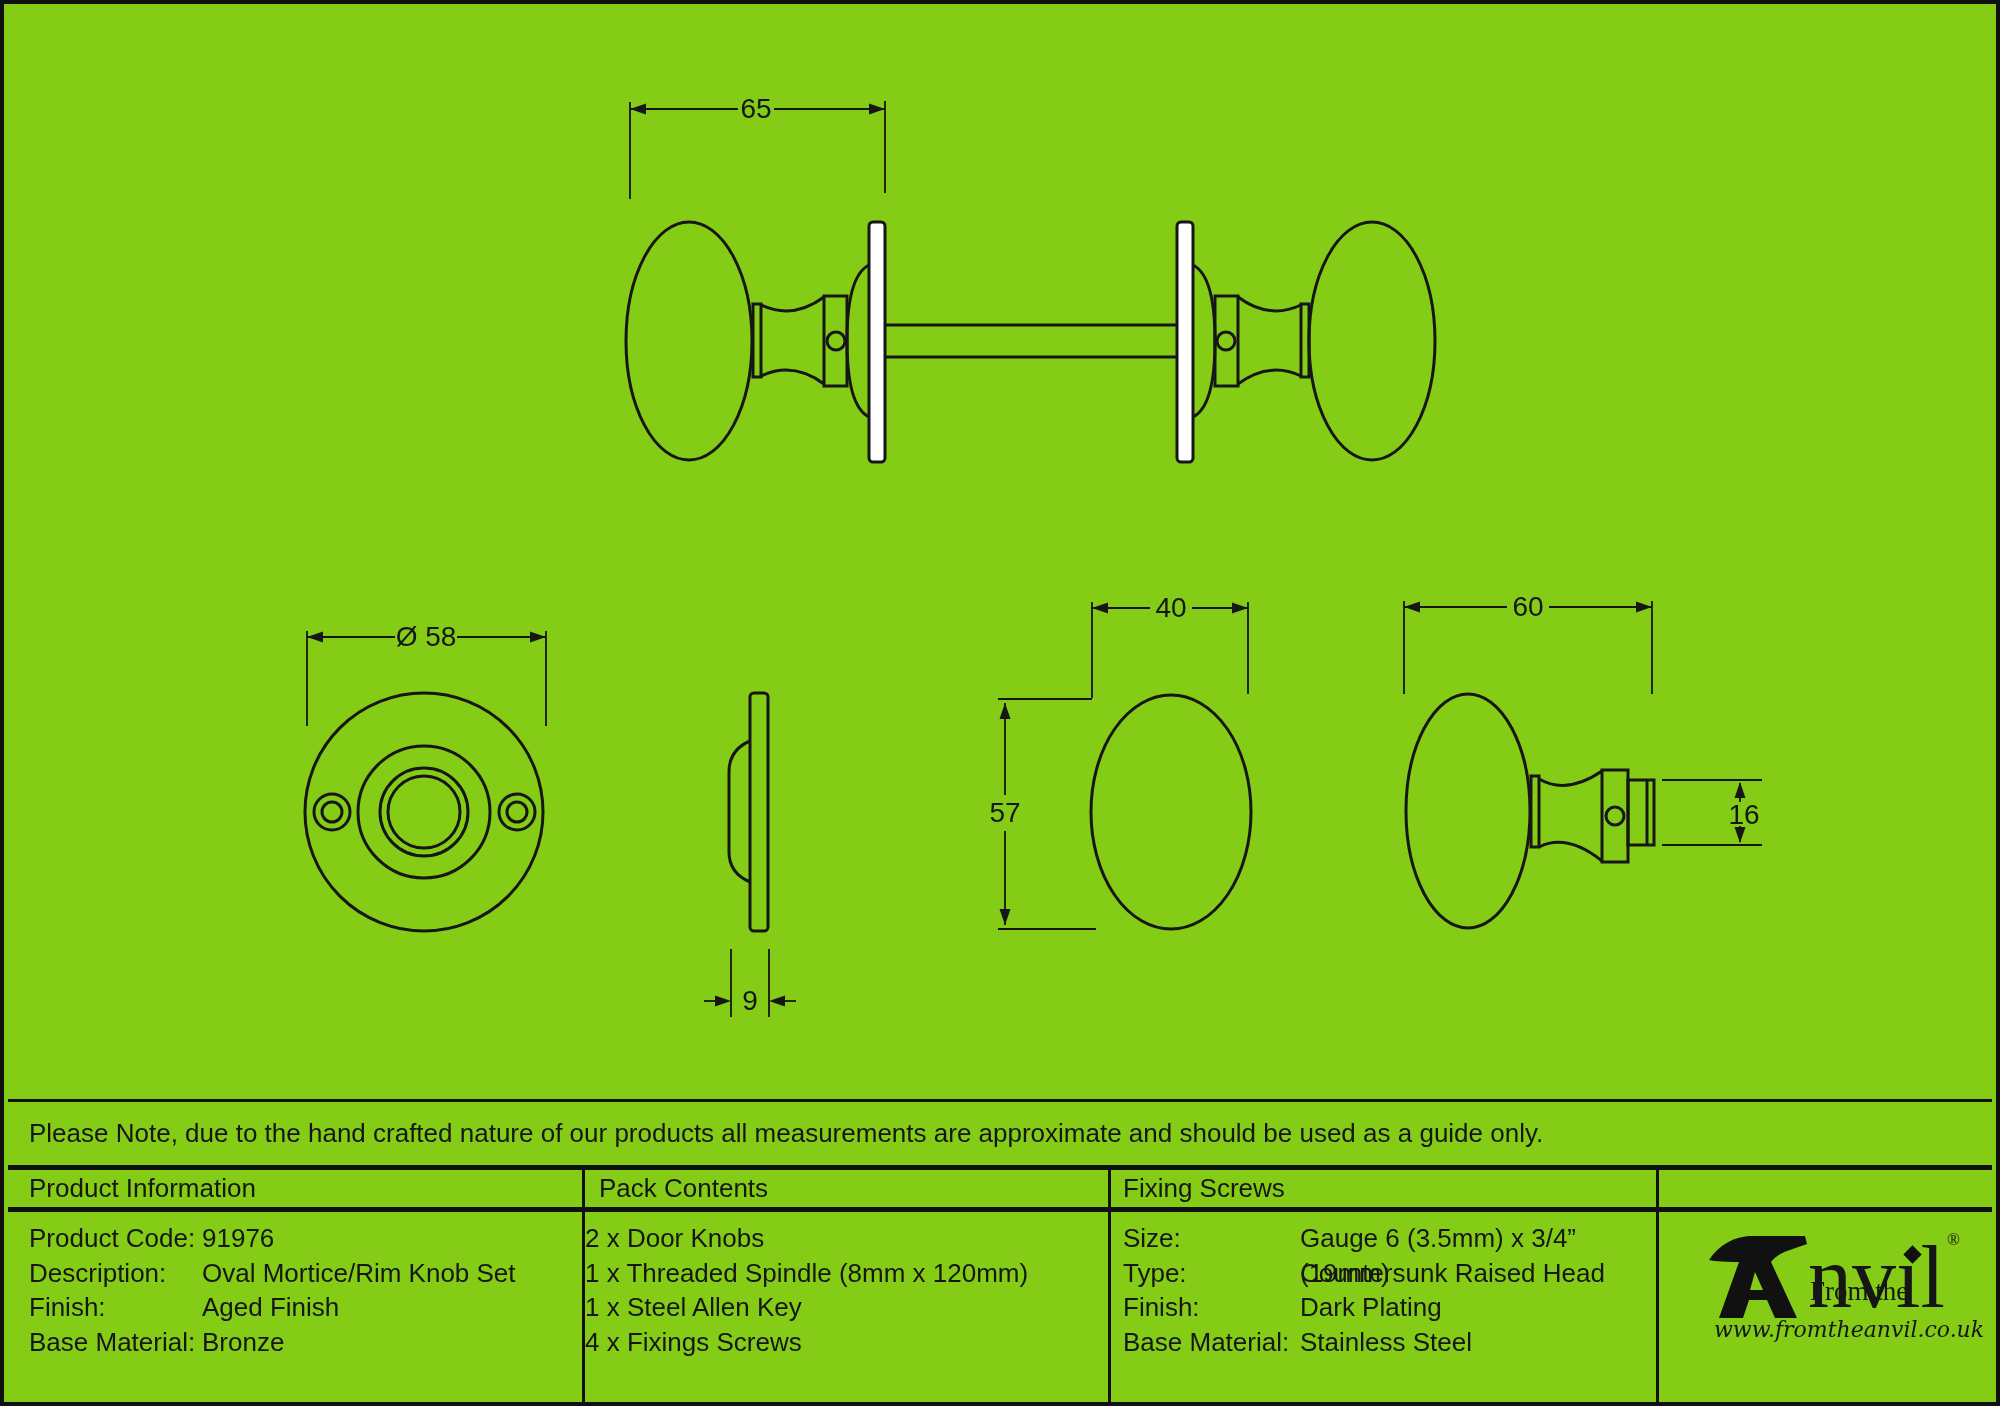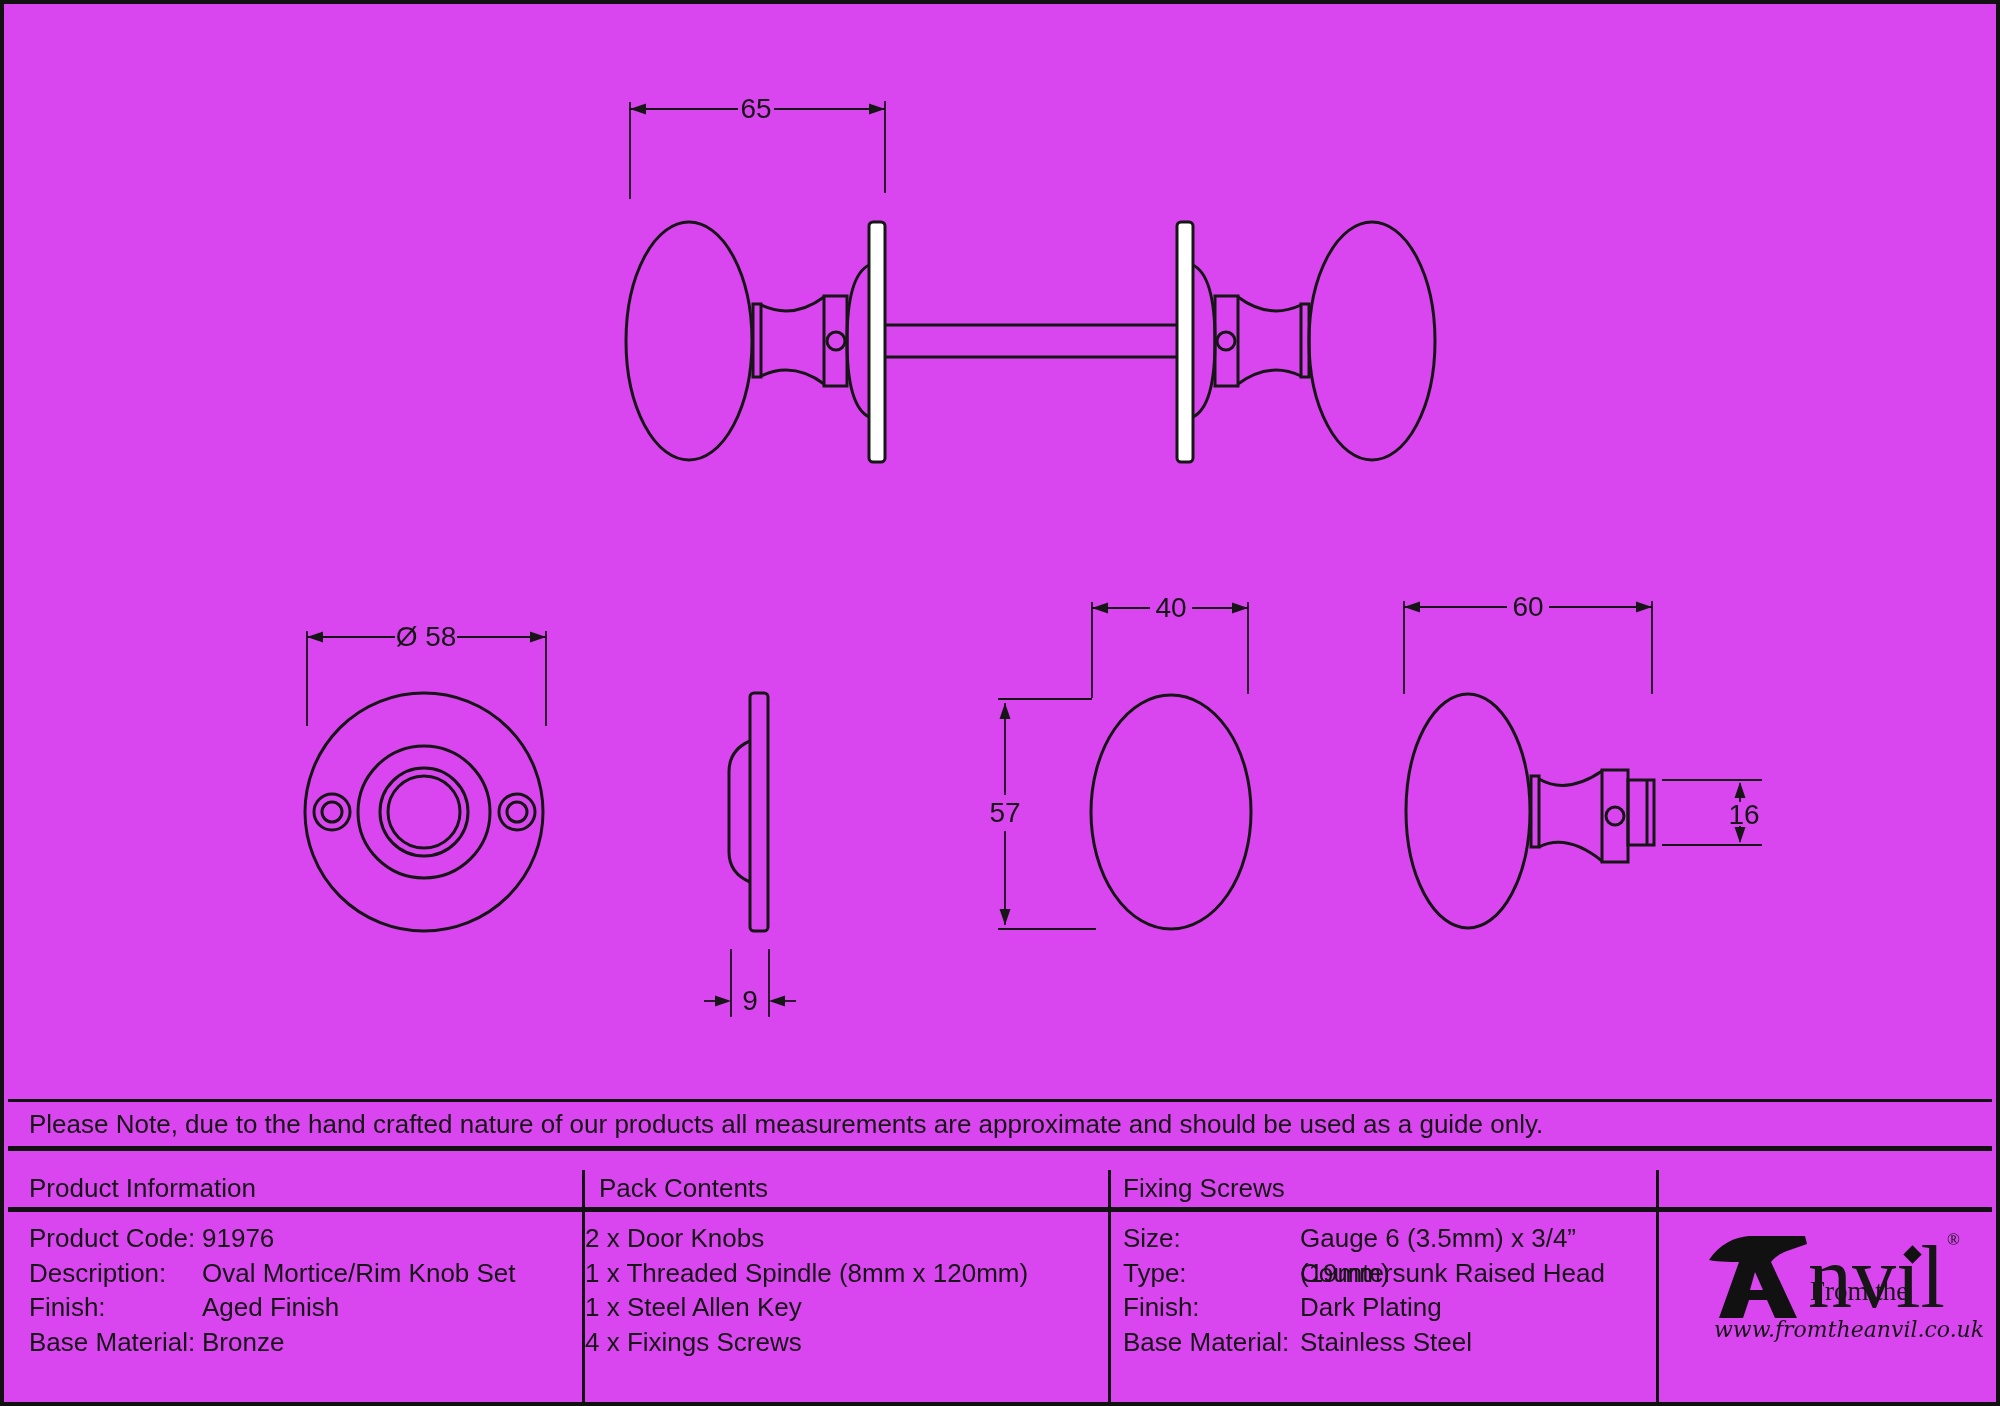--- a/index.html
+++ b/index.html
@@ -1,32 +1,32 @@
 <!DOCTYPE html>
 <html><head>
 <meta charset="utf-8">
 <style>
   html,body{margin:0;padding:0;background:#e8e8e8;}
   .page{
-    position:relative;width:2000px;height:1406px;background:#d946ef;
+    position:relative;width:2000px;height:1406px;background:#84cc16;
     border:4px solid #111;box-sizing:border-box;overflow:hidden;
     font-family:"Liberation Sans",sans-serif;color:#161616;
   }
   .drawing-svg{position:absolute;left:0;top:0;}
   .drawing-svg path,.drawing-svg ellipse,.drawing-svg circle,.drawing-svg rect,.drawing-svg line{
     fill:none;stroke:#161616;stroke-width:3;
   }
   .drawing-svg .dim{stroke-width:1.8;}
   .drawing-svg polygon{fill:#161616;stroke:none;}
   .drawing-svg text{font-family:"Liberation Sans",sans-serif;font-size:28px;fill:#161616;
     text-anchor:middle;stroke:none;}
   .drawing-svg .white-fill{fill:#ffffff;}
 
   .note-bar{
-    position:absolute;left:4px;right:4px;top:1095px;height:52px;box-sizing:border-box;
+    position:absolute;left:4px;right:4px;top:1095px;height:71px;box-sizing:border-box;
     border-top:3px solid #111;border-bottom:5px solid #111;
     display:flex;align-items:center;padding-left:21px;font-size:26px;
   }
   .spec-table{
     position:absolute;left:4px;right:4px;top:1166px;height:288px;box-sizing:border-box;
     display:grid;grid-template-columns:574px 526px 548px auto;
     grid-template-rows:42px 1fr;
   }
   .spec-table .cell{box-sizing:border-box;}
   .spec-table .c2,.spec-table .c3,.spec-table .c4{border-left:3px solid #111;}

